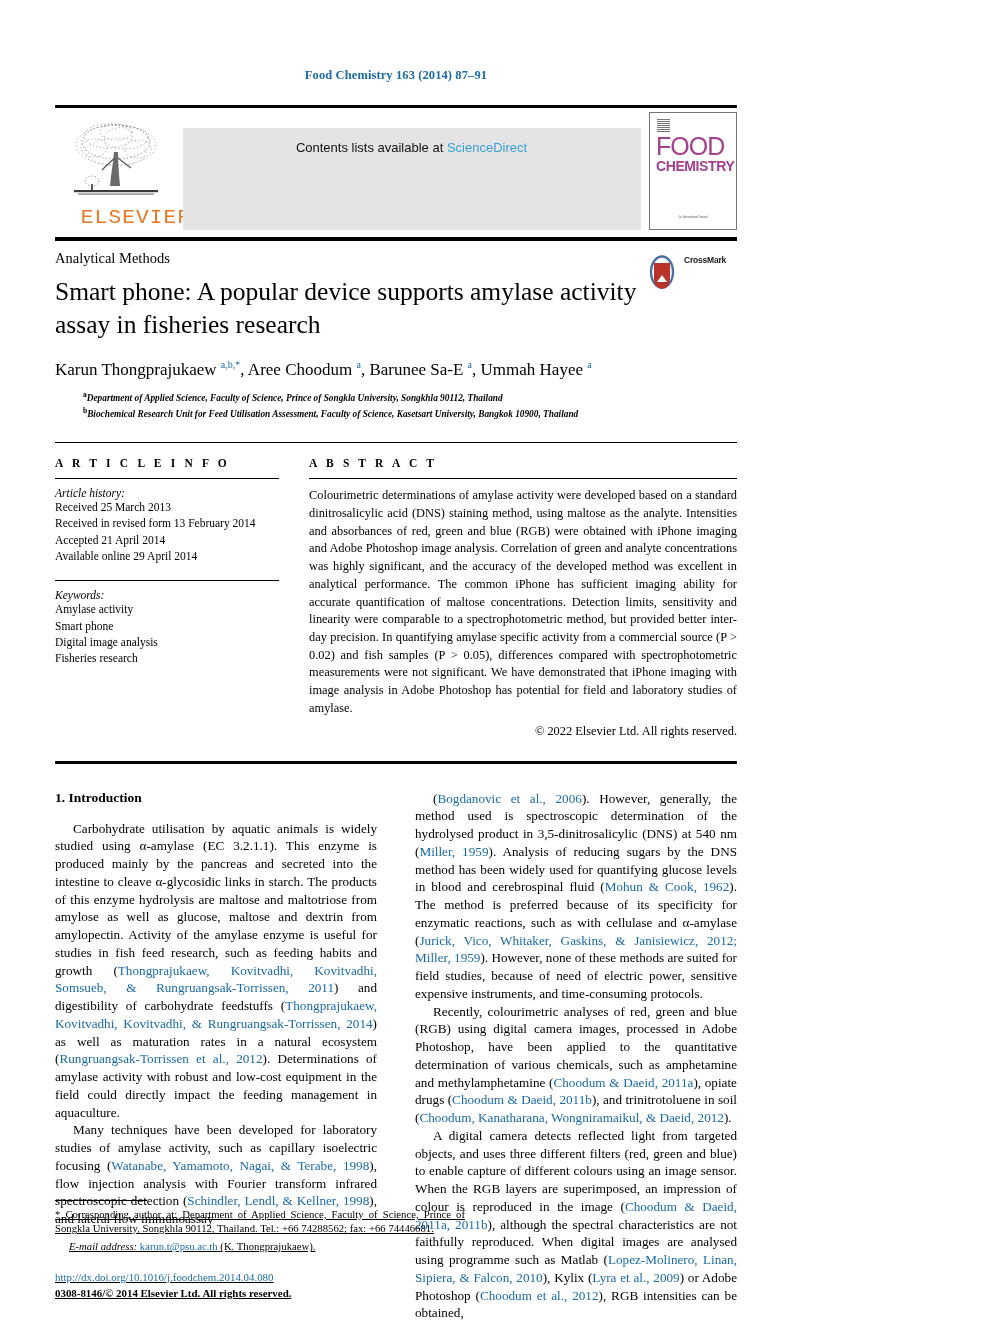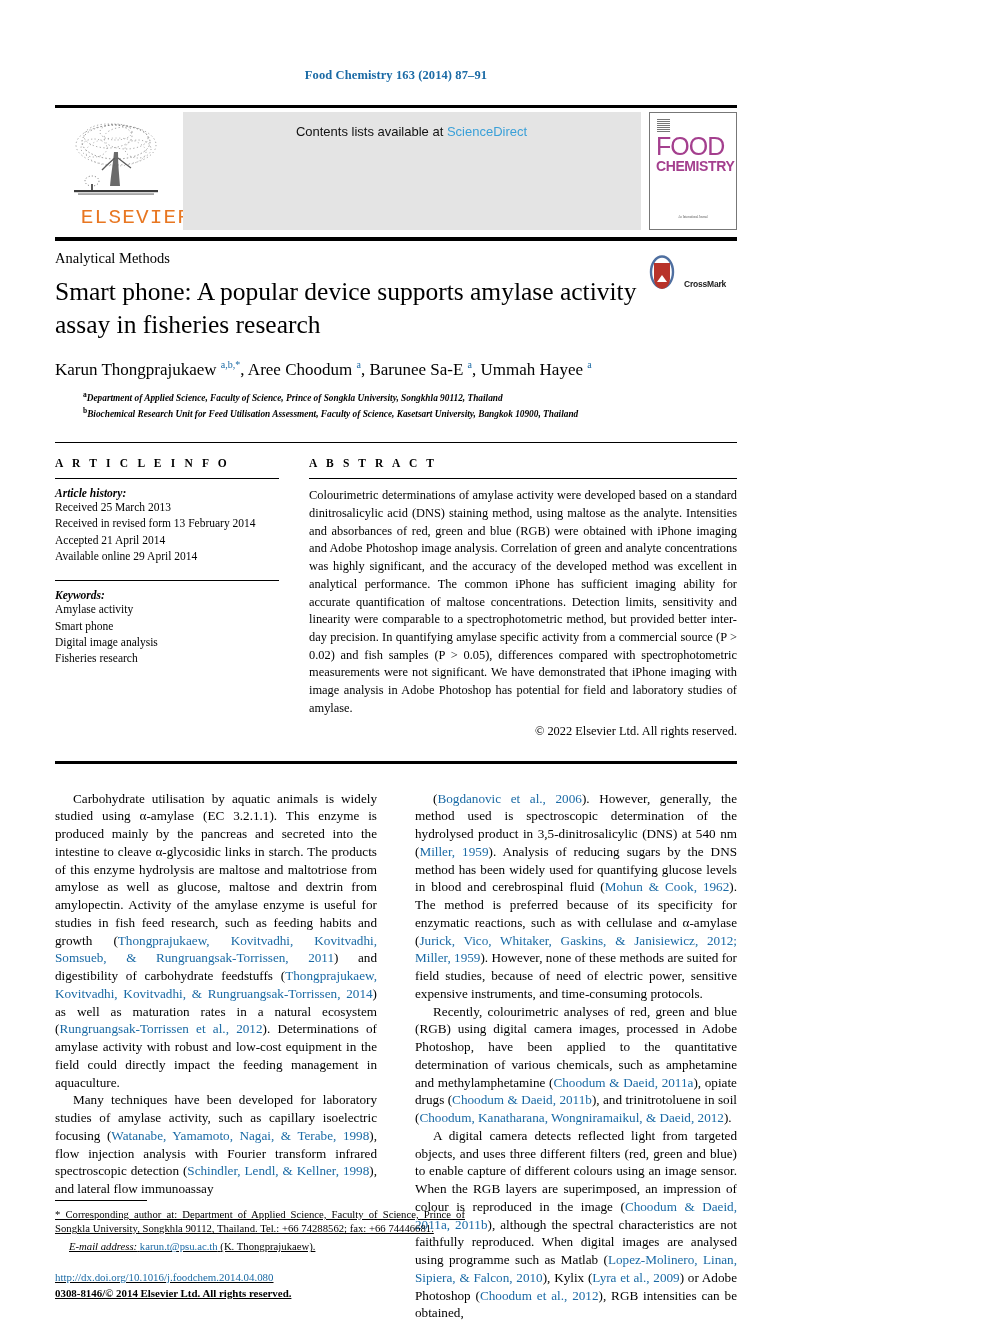--- a/index.html
+++ b/index.html
@@ -60,21 +60,21 @@
     font-size: 21px;
     letter-spacing: 1.2px;
     color: #E87722;
     line-height: 1;
     margin-top: 1px;
     margin-left: 40px;
   }
   .masthead-center {
     flex: 1 1 auto;
     background: #e4e4e4;
-    margin: 0 8px 0 6px;
+    margin: 16px 8px 0 6px;
     display: flex;
     flex-direction: column;
     align-items: center;
     justify-content: space-between;
     padding: 12px 1px 14px 0;
     box-sizing: border-box;
   }
   .contents-line {
     font-family: "Liberation Sans", sans-serif;
     font-size: 13px;
@@ -175,21 +175,21 @@
     margin-top: 9px;
   }
   .affil sup { font-style: normal; font-size: 7.5px; }
   .affil div { margin-top: 0; margin-left: 28px; }
 
   
   .crossmark {
     flex: 0 0 92px;
     margin-top: 14px;
     display:flex;
-    align-items:flex-end;
+    align-items:flex-start;
     gap: 5px;
   }
   .crossmark-label {
     font-family: "Liberation Sans", sans-serif;
     font-size: 8.5px;
     font-weight: bold;
     color: #222;
     letter-spacing: -.2px;
   }
 
@@ -199,21 +199,21 @@
   .info-col { flex: 0 0 253px; padding-right: 30px; box-sizing: border-box;}
   .abs-col  { flex: 1 1 auto; }
   .sec-head {
     font-family: "Liberation Serif", serif;
     font-weight: bold;
     font-size: 11.5px;
     letter-spacing: 3.2px;
   }
   .hair-rule { border-top: 1.1px solid #000; margin: 9px 0 8px 0; }
   .hair-rule.short { width: 224px; }
-  .info-italic { font-style: italic; font-weight: bold; font-size: 11.5px; }
+  .info-italic { font-style: italic; font-weight: normal; font-size: 11.5px; }
   .info-line { font-size: 11.5px; line-height: 1.42; }
   .kw-block { margin-top: 12px; }
   .abs-text {
     font-size: 12.4px;
     line-height: 1.43;
     text-align: justify;
   }
   .abs-copy {
     font-size: 12.4px;
     text-align: right;
@@ -372,20 +372,21 @@
       <div class="hair-rule"></div>
       <div class="abs-text">Colourimetric determinations of amylase activity were developed based on a standard dinitrosalicylic acid (DNS) staining method, using maltose as the analyte. Intensities and absorbances of red, green and blue (RGB) were obtained with iPhone imaging and Adobe Photoshop image analysis. Correlation of green and analyte concentrations was highly significant, and the accuracy of the developed method was excellent in analytical performance. The common iPhone has sufficient imaging ability for accurate quantification of maltose concentrations. Detection limits, sensitivity and linearity were comparable to a spectrophotometric method, but provided better inter-day precision. In quantifying amylase specific activity from a commercial source (P &gt; 0.02) and fish samples (P &gt; 0.05), differences compared with spectrophotometric measurements were not significant. We have demonstrated that iPhone imaging with image analysis in Adobe Photoshop has potential for field and laboratory studies of amylase.</div>
       <div class="abs-copy">© 2022 Elsevier Ltd. All rights reserved.</div>
     </div>
   </div>
 
   <div class="abs-rule-bottom"></div>
 
   <div class="body-cols">
     <div class="col">
+      <h2 class="sec-title">1. Introduction</h2>
       <p class="body-p">Carbohydrate utilisation by aquatic animals is widely studied using α-amylase (EC 3.2.1.1). This enzyme is produced mainly by the pancreas and secreted into the intestine to cleave α-glycosidic links in starch. The products of this enzyme hydrolysis are maltose and maltotriose from amylose as well as glucose, maltose and dextrin from amylopectin. Activity of the amylase enzyme is useful for studies in fish feed research, such as feeding habits and growth (<span class="ref">Thongprajukaew, Kovitvadhi, Kovitvadhi, Somsueb, &amp; Rungruangsak-Torrissen, 2011</span>) and digestibility of carbohydrate feedstuffs (<span class="ref">Thongprajukaew, Kovitvadhi, Kovitvadhi, &amp; Rungruangsak-Torrissen, 2014</span>) as well as maturation rates in a natural ecosystem (<span class="ref">Rungruangsak-Torrissen et al., 2012</span>). Determinations of amylase activity with robust and low-cost equipment in the field could directly impact the feeding management in aquaculture.</p>
       <p class="body-p">Many techniques have been developed for laboratory studies of amylase activity, such as capillary isoelectric focusing (<span class="ref">Watanabe, Yamamoto, Nagai, &amp; Terabe, 1998</span>), flow injection analysis with Fourier transform infrared spectroscopic detection (<span class="ref">Schindler, Lendl, &amp; Kellner, 1998</span>), and lateral flow immunoassay</p>
     </div>
     <div class="col">
       <p class="body-p">(<span class="ref">Bogdanovic et al., 2006</span>). However, generally, the method used is spectroscopic determination of the hydrolysed product in 3,5-dinitrosalicylic (DNS) at 540 nm (<span class="ref">Miller, 1959</span>). Analysis of reducing sugars by the DNS method has been widely used for quantifying glucose levels in blood and cerebrospinal fluid (<span class="ref">Mohun &amp; Cook, 1962</span>). The method is preferred because of its specificity for enzymatic reactions, such as with cellulase and α-amylase (<span class="ref">Jurick, Vico, Whitaker, Gaskins, &amp; Janisiewicz, 2012; Miller, 1959</span>). However, none of these methods are suited for field studies, because of need of electric power, sensitive expensive instruments, and time-consuming protocols.</p>
       <p class="body-p">Recently, colourimetric analyses of red, green and blue (RGB) using digital camera images, processed in Adobe Photoshop, have been applied to the quantitative determination of various chemicals, such as amphetamine and methylamphetamine (<span class="ref">Choodum &amp; Daeid, 2011a</span>), opiate drugs (<span class="ref">Choodum &amp; Daeid, 2011b</span>), and trinitrotoluene in soil (<span class="ref">Choodum, Kanatharana, Wongniramaikul, &amp; Daeid, 2012</span>).</p>
       <p class="body-p">A digital camera detects reflected light from targeted objects, and uses three different filters (red, green and blue) to enable capture of different colours using an image sensor. When the RGB layers are superimposed, an impression of colour is reproduced in the image (<span class="ref">Choodum &amp; Daeid, 2011a, 2011b</span>), although the spectral characteristics are not faithfully reproduced. When digital images are analysed using programme such as Matlab (<span class="ref">Lopez-Molinero, Linan, Sipiera, &amp; Falcon, 2010</span>), Kylix (<span class="ref">Lyra et al., 2009</span>) or Adobe Photoshop (<span class="ref">Choodum et al., 2012</span>), RGB intensities can be obtained,</p>
     </div>
   </div>
 

